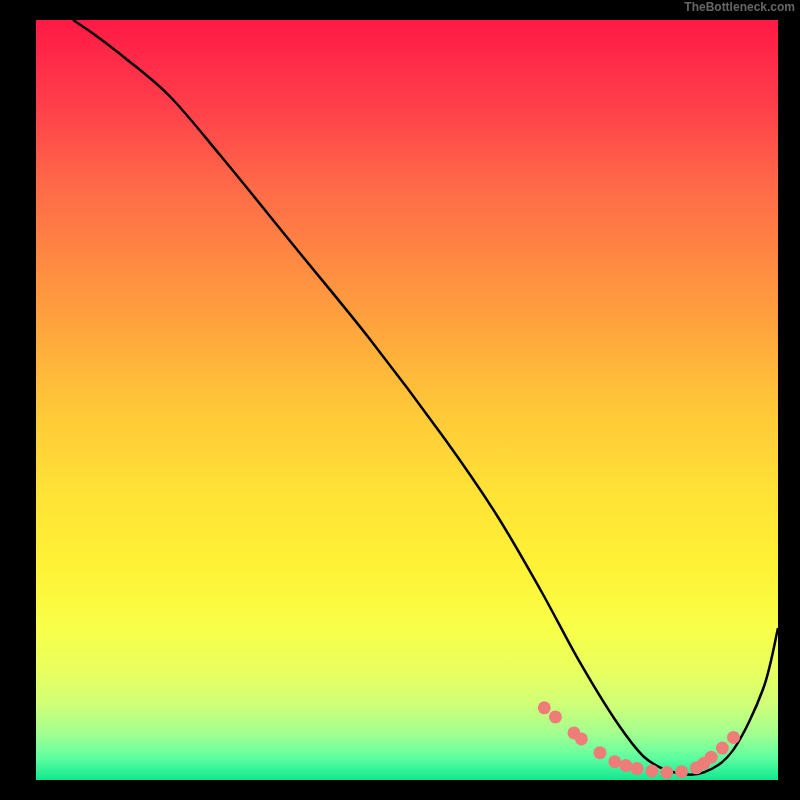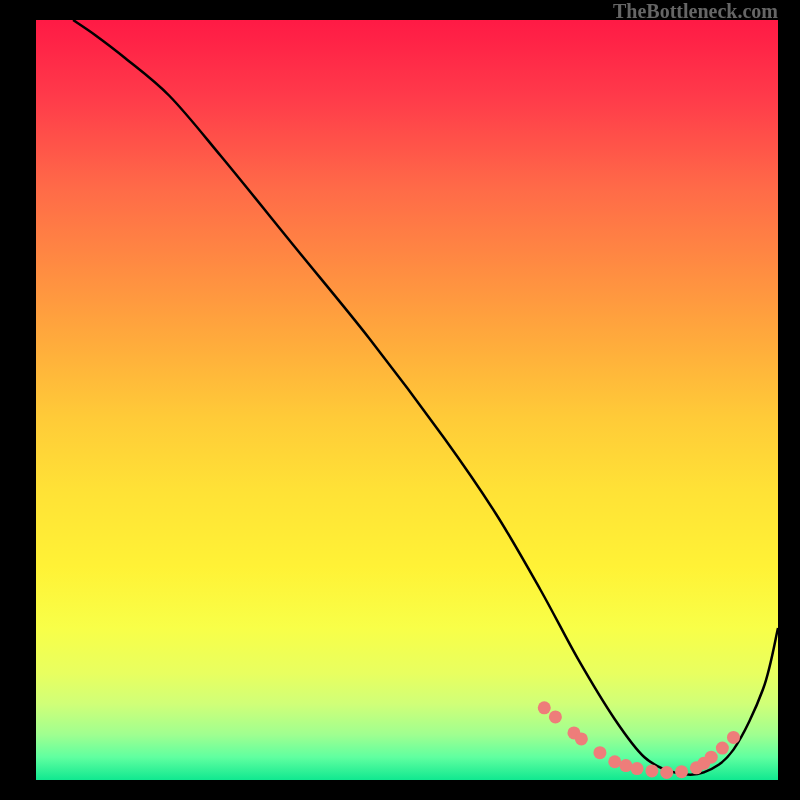--- a/index.html
+++ b/index.html
@@ -29,23 +29,23 @@
       #e8ff60 86%,
       #d0ff78 90%,
       #a0ff90 94%,
       #60ffa0 97%,
       #10e890 100%
     );
   }
   .attribution {
     position: absolute;
     top: 0px;
-    right: 22px;
-    font-family: Liberation Serif, serif;
-    font-size: 20px;
+    right: 5px;
+    font-family: Liberation Sans, sans-serif;
+    font-size: 12px;
     font-weight: bold;
     color: #666;
     z-index: 10;
   }
   svg.curve {
     position: absolute;
     left: 0;
     top: 0;
     width: 742px;
     height: 760px;

